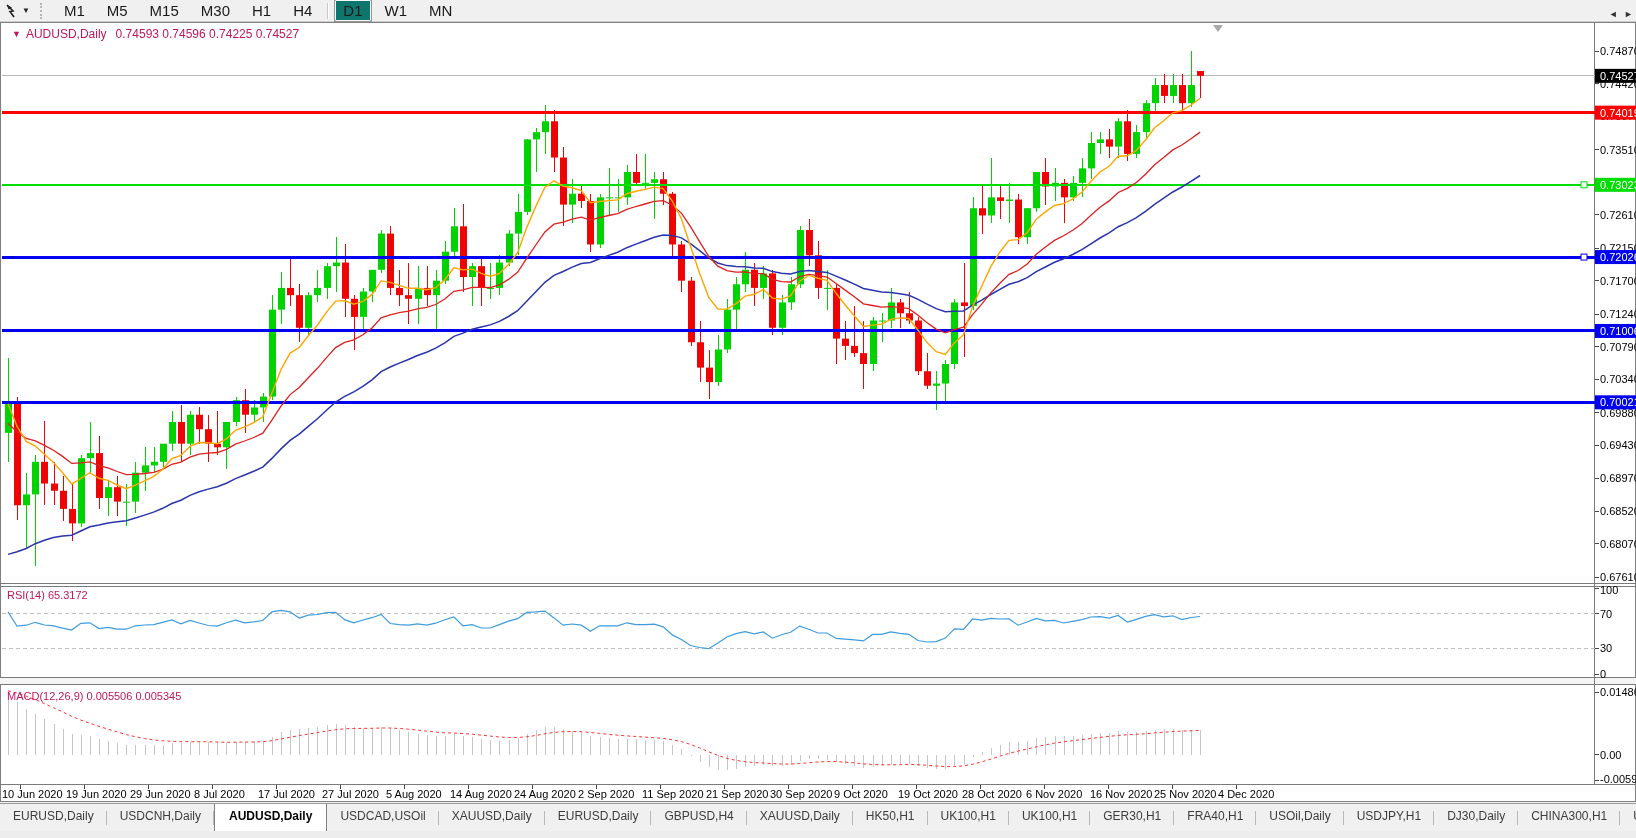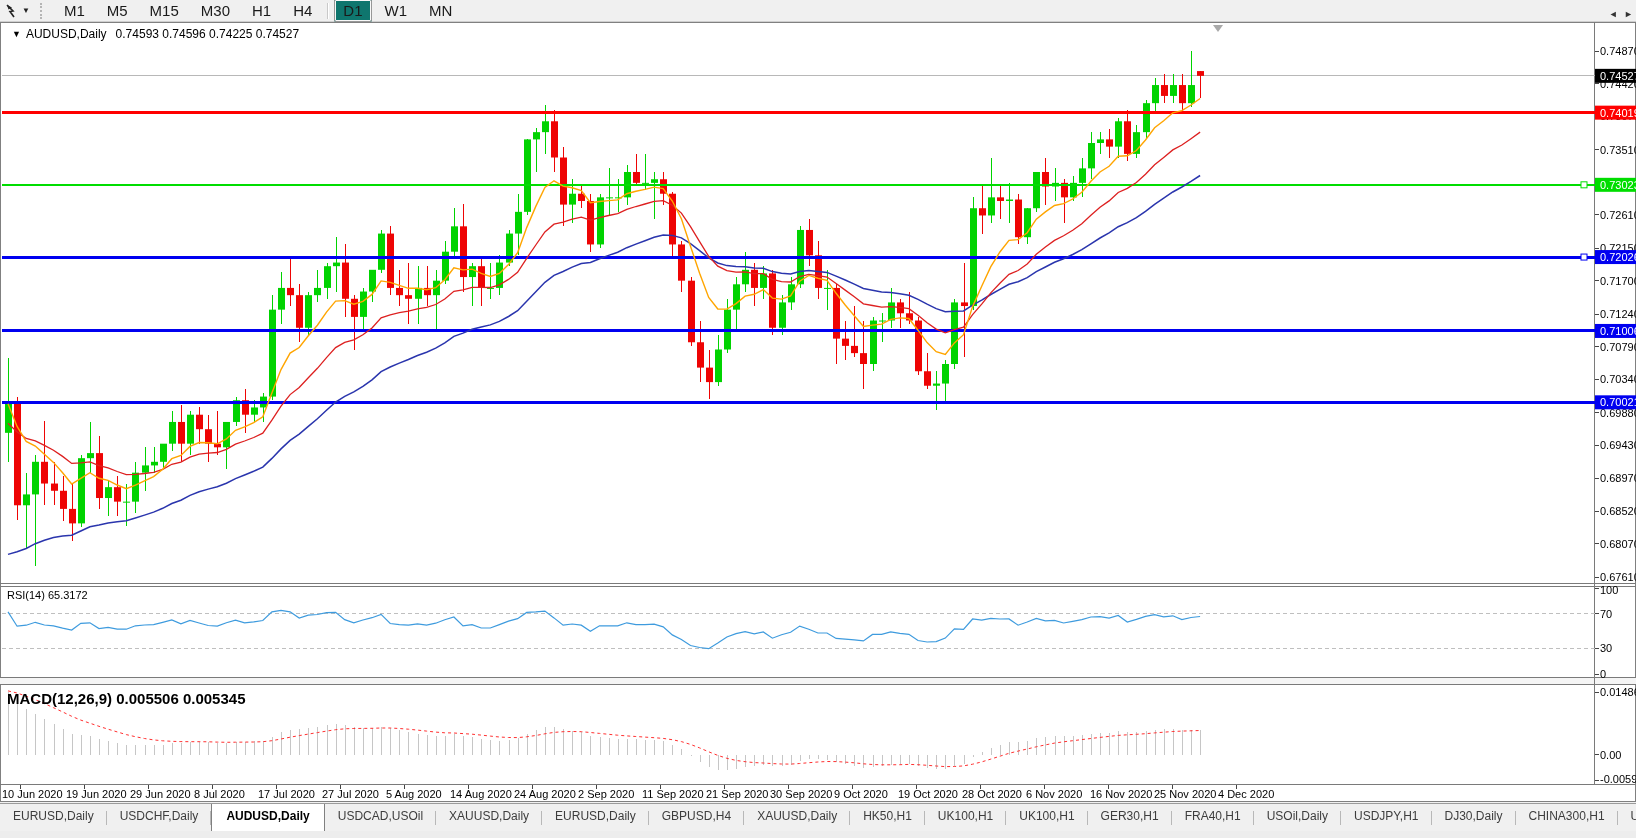--- a/index.html
+++ b/index.html
@@ -12,26 +12,26 @@
   .tool-icon{width:16px;height:16px;margin-left:4px;display:inline-block;}
   .dd-arrow{font-size:8px;color:#222;margin:0 4px 0 2px;}
   .grip{width:5px;height:16px;margin:0 6px;border-left:2px dotted #b5b5b5;}
   .vsep{width:1px;height:16px;background:#c9c9c9;margin:0 4px;box-shadow:1px 0 0 #fff;}
   .tfbtn{font-size:15px;color:#1a1a1a;padding:2px 8px;margin:0 2px;border:1px solid transparent;
          border-radius:2px;line-height:13px;}
   .tfbtn.active{background:#0f766e;border:1px solid #979797;box-shadow:inset 0 0 0 1px #f8f8f8;}
   
   #chart-svg{position:absolute;top:0;left:0;z-index:1;}
   
-  .ovl{position:absolute;z-index:3;color:#000000;white-space:nowrap;}
+  .ovl{position:absolute;z-index:3;color:#be185d;white-space:nowrap;}
   #title-row{top:27px;left:12px;font-size:12px;}
   #title-row .tri{font-size:9px;margin-right:5px;vertical-align:1px;}
   #title-row .ohlc{margin-left:9px;}
   #rsi-label{top:589px;left:7px;font-size:11px;}
-  #macd-label{top:690px;left:7px;font-size:15px;font-weight:bold;}
+  #macd-label{top:690px;left:7px;font-size:11px;}
   
   #tabbar{position:absolute;left:0;top:803px;width:1636px;height:28px;background:#f0f0f0;
           border-top:1px solid #9b9b9b;display:flex;z-index:5;overflow:hidden;}
   .tab{position:relative;font-size:12px;color:#3d3d3d;padding:6px 13px 7px 13px;line-height:13px;}
   .tab:not(.active)::after{content:"";position:absolute;right:0;top:7px;bottom:7px;width:1px;background:#b8b8b8;}
   .tab.active{background:#ffffff;border:1px solid #808080;border-bottom:none;font-weight:bold;color:#000;
               padding:7px 14px 8px 14px;margin-top:-2px;z-index:2;}
   #tab-arrows{position:absolute;right:3px;top:9px;z-index:6;font-size:9px;color:#333;background:#f0f0f0;padding-left:4px;}
   #tab-arrows span{margin-left:4px;}
   #bottom-strip{position:absolute;left:0;top:831px;width:1636px;height:7px;background:#ededed;z-index:5;}
@@ -606,21 +606,21 @@
     </svg>
 
   <div class="ovl" id="title-row">
     <span class="tri">▼</span><span>AUDUSD,Daily</span><span class="ohlc">0.74593 0.74596 0.74225 0.74527</span>
   </div>
   <div class="ovl" id="rsi-label">RSI(14) 65.3172</div>
   <div class="ovl" id="macd-label">MACD(12,26,9) 0.005506 0.005345</div>
 
   <div id="tabbar">
       <span class="tab">EURUSD,Daily</span>
-      <span class="tab">USDCHF,Daily</span>
+      <span class="tab">USDCNH,Daily</span>
       <span class="tab active">AUDUSD,Daily</span>
       <span class="tab">USDCAD,USOil</span>
       <span class="tab">XAUUSD,Daily</span>
       <span class="tab">EURUSD,Daily</span>
       <span class="tab">GBPUSD,H4</span>
       <span class="tab">XAUUSD,Daily</span>
       <span class="tab">HK50,H1</span>
       <span class="tab">UK100,H1</span>
       <span class="tab">UK100,H1</span>
       <span class="tab">GER30,H1</span>

